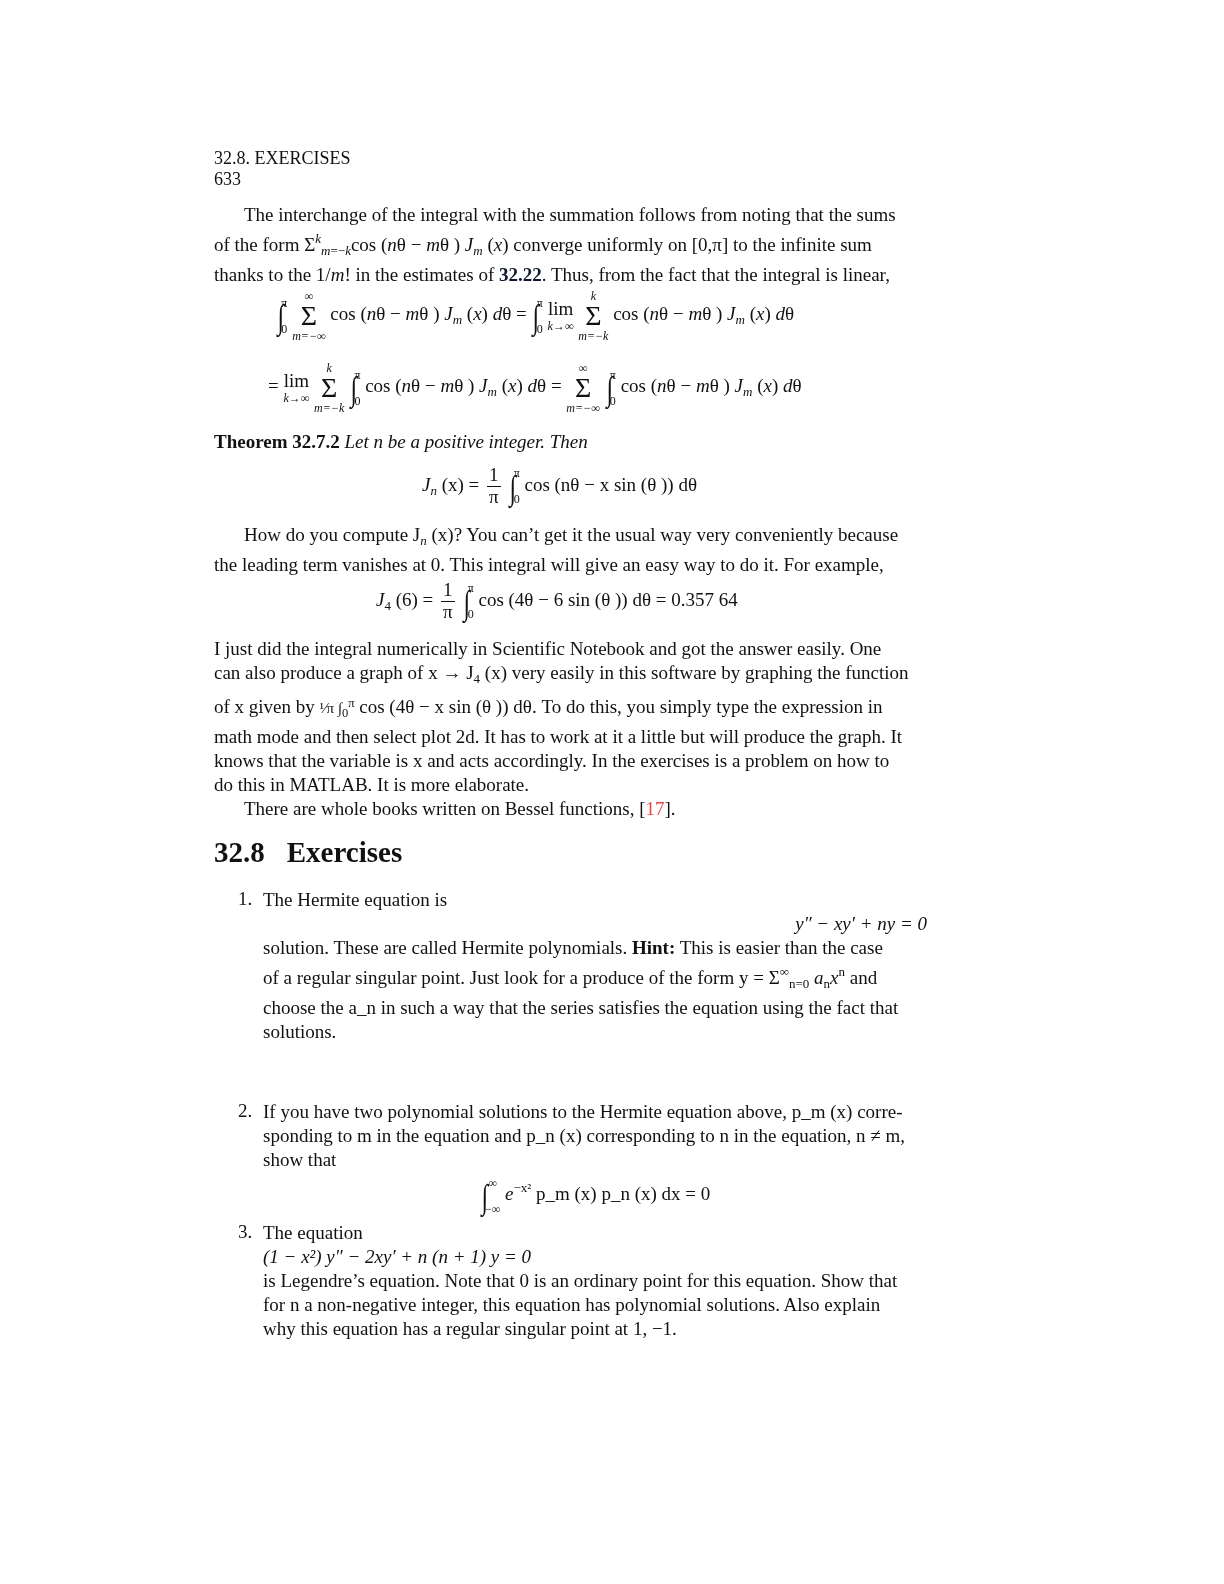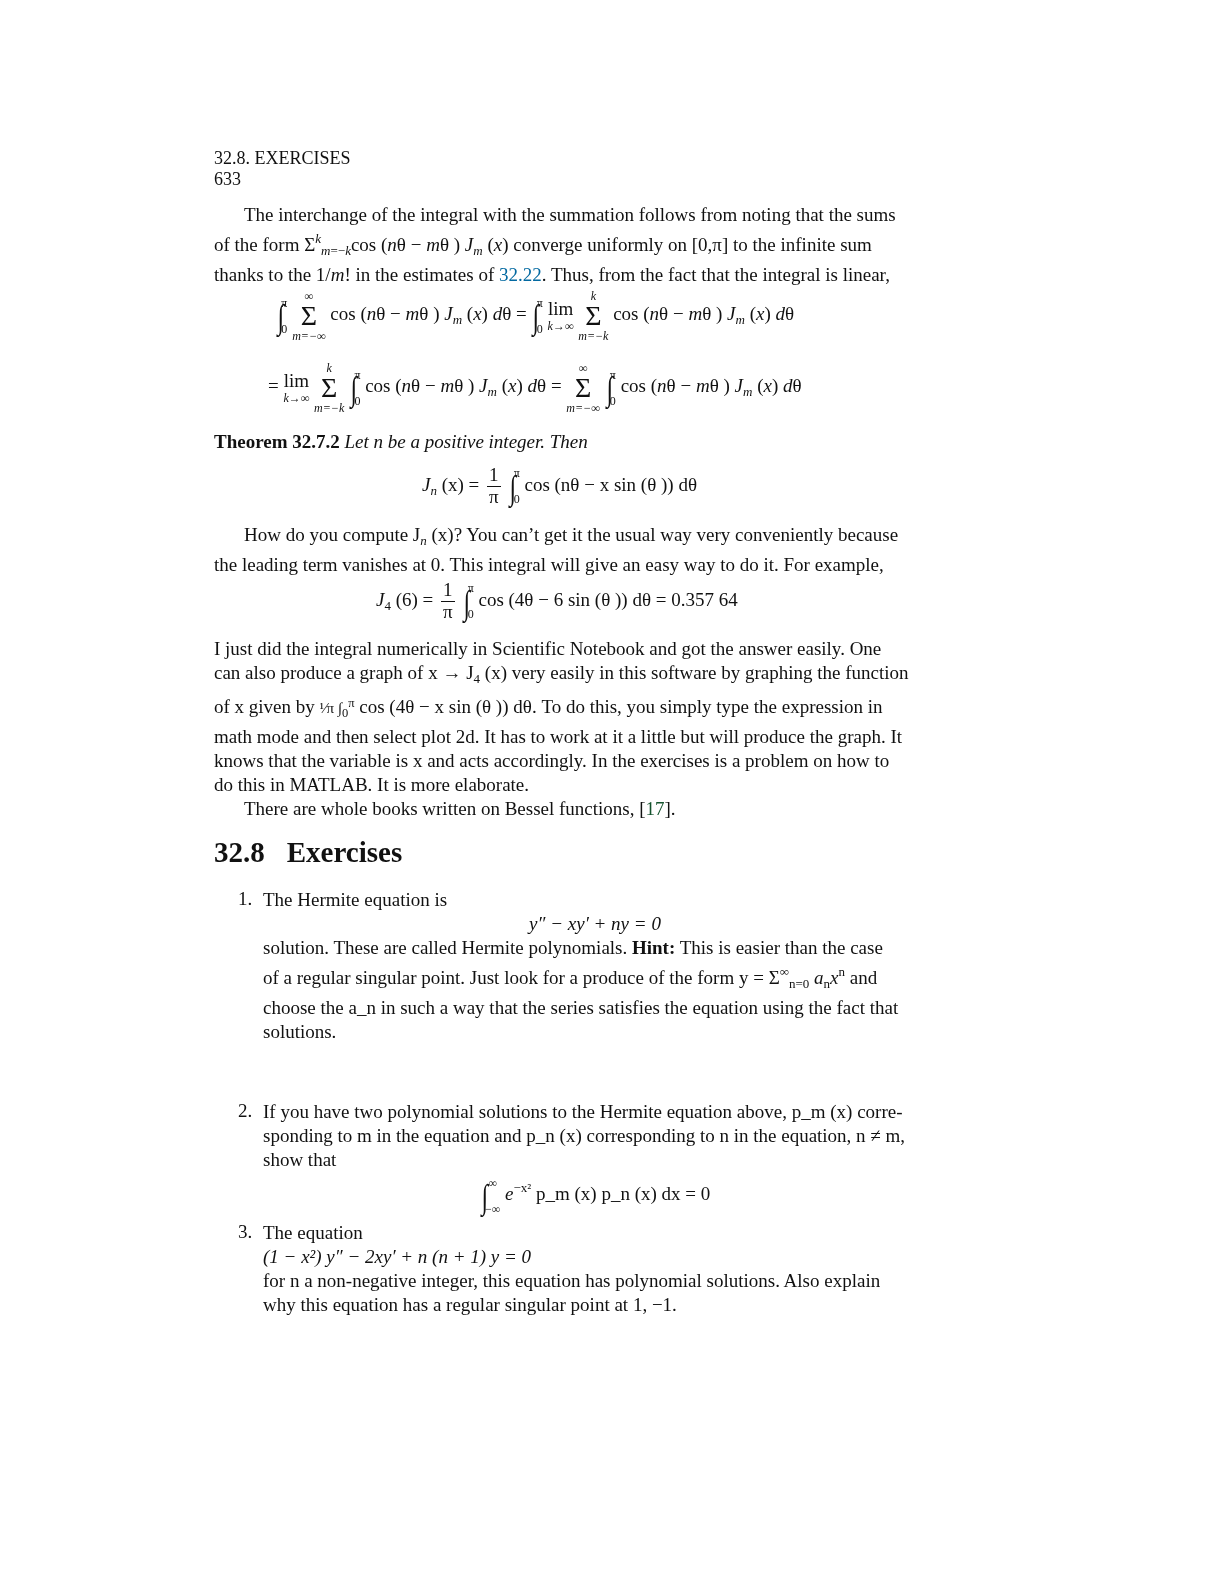--- a/index.html
+++ b/index.html
@@ -7,22 +7,22 @@
          font-family: "Liberation Serif", "DejaVu Serif", serif; color: #111; }
   .page { position: absolute; left: 214px; top: 0; width: 713px; }
   .running-head { position: absolute; top: 148px; left: 0; width: 713px; font-size: 18px; display: flex; justify-content: space-between; flex-direction: column; }
   .para { font-size: 19px; line-height: 24px; text-align: justify; margin: 0; }
   .indent { text-indent: 30px; }
   .abs { position: absolute; left: 0; width: 713px; }
   .eq { position: absolute; font-size: 19px; white-space: nowrap; }
   i { font-style: italic; }
   .sub { font-size: 13px; vertical-align: -4px; }
   .sup { font-size: 13px; vertical-align: 8px; }
-  .link-blue { color: #0369a1; }
-  .link-green { color: #14532d; }
+  .link-blue { color: #0f172a; font-weight: bold; }
+  .link-green { color: #ef4444; }
   .int { font-size: 34px; font-style: italic; vertical-align: -8px; display: inline-block; transform: scaleX(0.7); }
   .bigsum { display: inline-flex; flex-direction: column; align-items: center; vertical-align: middle; line-height: 1; }
   .bigsum .lim { font-size: 12px; font-style: italic; }
   .bigsum .sym { font-size: 28px; }
   .limop { display: inline-flex; flex-direction: column; align-items: center; vertical-align: middle; line-height: 1.1; }
   .limop .b { font-size: 12px; font-style: italic; }
   .frac { display: inline-flex; flex-direction: column; align-items: center; vertical-align: middle; line-height: 1.1; margin: 0 3px; }
   .frac .n { border-bottom: 1px solid #111; padding: 0 2px; }
   .intlims { display: inline-flex; flex-direction: column; vertical-align: middle; font-size: 12px; line-height: 1; margin-left: -4px; }
   .intlims .u { margin-bottom: 14px; }
@@ -156,21 +156,21 @@
   </div>
 
   <div class="abs section-title" style="top:836px;">
     <span class="num">32.8</span><span>Exercises</span>
   </div>
 
   <div class="abs" style="top:888px;">
     <span class="ex-num">1.</span>
     <div class="ex-body">
       <p class="para">The Hermite equation is</p>
-      <p class="para" style="text-align:center; font-style:italic;">y″ − xy′ + ny = 0</p>
+      <p class="para" style="text-align:right; font-style:italic;">y″ − xy′ + ny = 0</p>
       <p class="para"><span>solution. These are called Hermite polynomials.</span> <b>Hint:</b> <span>This is easier than the case</span></p>
       <p class="para"><span>of a regular singular point. Just look for a produce of the form y = Σ</span><span class="sup">∞</span><span class="sub">n=0</span><i> a</i><span class="sub">n</span><i>x</i><span class="sup">n</span><span> and</span></p>
       <p class="para">choose the a_n in such a way that the series satisfies the equation using the fact that</p>
       <p class="para">solutions.</p>
     </div>
   </div>
 
   <div class="abs" style="top:1100px;">
     <span class="ex-num">2.</span>
     <div class="ex-body">
@@ -185,18 +185,19 @@
         <i>e</i><span class="sup">−x²</span><span> p_m (x) p_n (x) dx = 0</span>
       </p>
     </div>
   </div>
 
   <div class="abs" style="top:1221px;">
     <span class="ex-num">3.</span>
     <div class="ex-body">
       <p class="para">The equation</p>
       <p class="para" style="text-align:left; font-style:italic;">(1 − x²) y″ − 2xy′ + n (n + 1) y = 0</p>
+      <p class="para">is Legendre’s equation. Note that 0 is an ordinary point for this equation. Show that</p>
       <p class="para">for n a non-negative integer, this equation has polynomial solutions. Also explain</p>
       <p class="para">why this equation has a regular singular point at 1, −1.</p>
     </div>
   </div>
 
 </div>
 
 </body></html>

